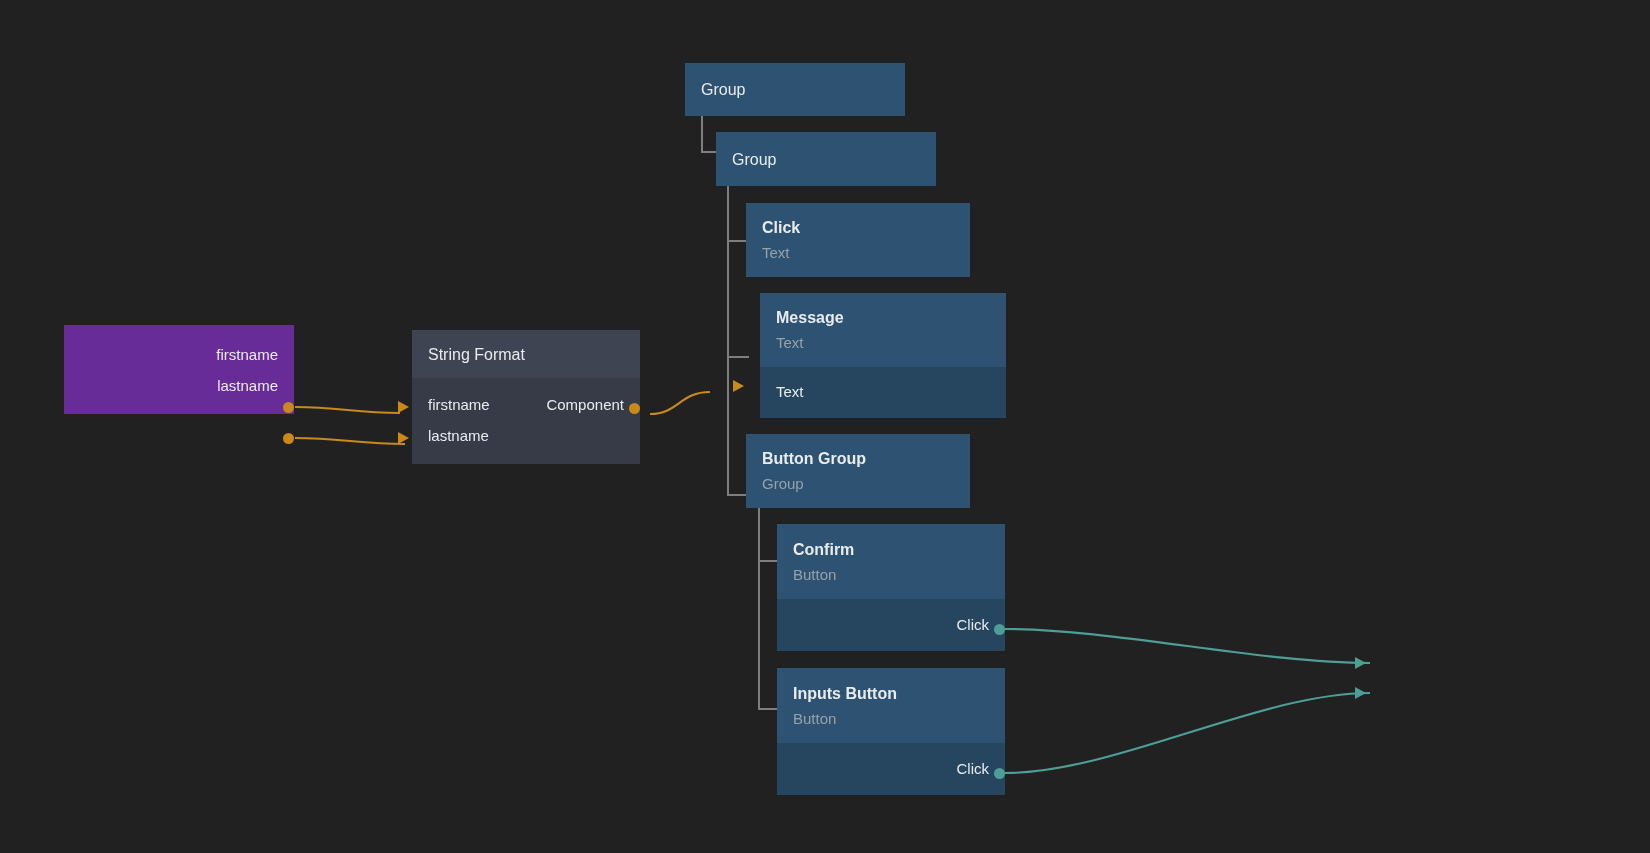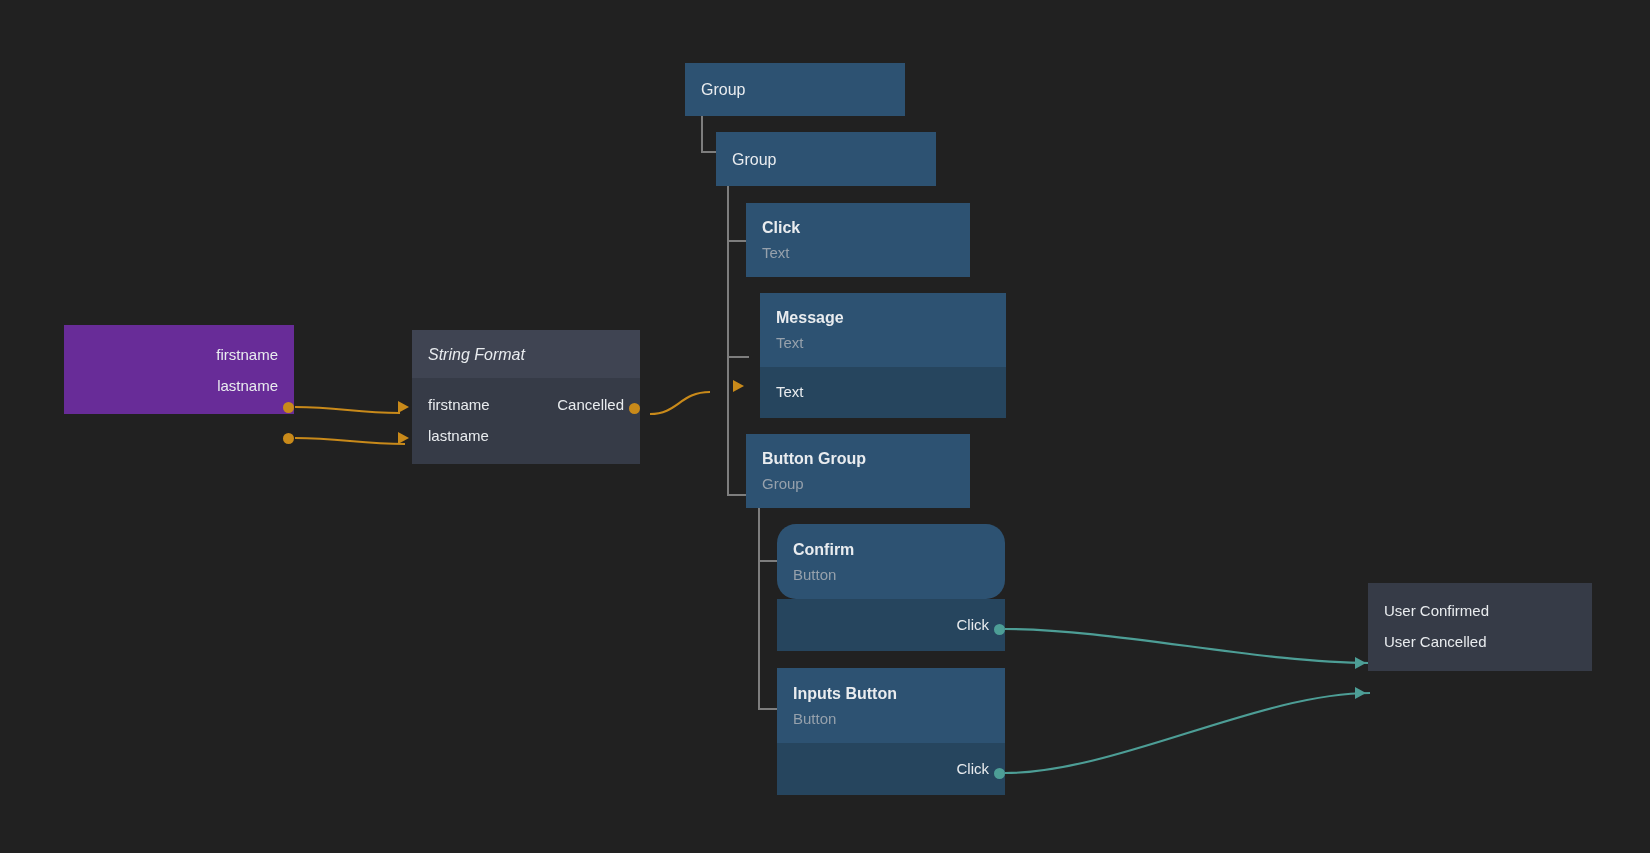--- a/index.html
+++ b/index.html
@@ -165,27 +165,27 @@
   <div class="node n-purple" style="left:64px; top:325px; width:230px; height:141px;">
     <div class="body" style="height:89px; position:relative;">
       <div class="row out" style="top:21px;">firstname</div>
       <div class="row out" style="top:52px;">lastname</div>
     </div>
   </div>
   <div class="dot orange" style="left:283px; top:402px;"></div>
   <div class="dot orange" style="left:283px; top:433px;"></div>
 
   <div class="node n-slate" style="left:412px; top:330px; width:228px; height:134px;">
-    <div class="hdr" style="height:48px; position:relative;font-style:italic;">
+    <div class="hdr" style="height:48px; position:relative;">
       <div class="title" style="position:absolute; left:16px; top:17px;">String Format</div>
     </div>
     <div class="body" style="height:86px; position:relative;">
       <div class="row in" style="top:18px;">firstname</div>
       <div class="row in" style="top:49px;">lastname</div>
-      <div class="row out" style="top:18px;">Cancelled</div>
+      <div class="row out" style="top:18px;">Component</div>
     </div>
   </div>
   <div class="arrow orange" style="left:398px; top:401px;"></div>
   <div class="arrow orange" style="left:398px; top:432px;"></div>
   <div class="dot orange" style="left:629px; top:403px;"></div>
 
   <div class="node n-blue" style="left:685px; top:63px; width:220px; height:53px;">
     <div class="hdr" style="height:53px; position:relative;">
       <div class="title" style="position:absolute; left:16px; top:19px;">Group</div>
     </div>
@@ -216,21 +216,21 @@
   <div class="arrow orange" style="left:733px; top:380px;"></div>
 
   <div class="node n-blue" style="left:746px; top:434px; width:224px; height:74px;">
     <div class="hdr" style="height:74px; position:relative;">
       <div class="title bold" style="position:absolute; left:16px; top:17px;">Button Group</div>
       <div class="subtitle" style="position:absolute; left:16px; top:42px;">Group</div>
     </div>
   </div>
 
   <div class="node n-blue" style="left:777px; top:524px; width:228px; height:127px;">
-    <div class="hdr" style="height:75px; position:relative;border-radius:19px;">
+    <div class="hdr" style="height:75px; position:relative;">
       <div class="title bold" style="position:absolute; left:16px; top:18px;">Confirm</div>
       <div class="subtitle" style="position:absolute; left:16px; top:43px;">Button</div>
     </div>
     <div class="body" style="height:52px; position:relative;">
       <div class="row out" style="top:17px;">Click</div>
     </div>
   </div>
   <div class="dot teal" style="left:994px; top:624px;"></div>
 
   <div class="node n-blue" style="left:777px; top:668px; width:228px; height:127px;">
@@ -238,21 +238,17 @@
       <div class="title bold" style="position:absolute; left:16px; top:18px;">Inputs Button</div>
       <div class="subtitle" style="position:absolute; left:16px; top:43px;">Button</div>
     </div>
     <div class="body" style="height:52px; position:relative;">
       <div class="row out" style="top:17px;">Click</div>
     </div>
   </div>
   <div class="dot teal" style="left:994px; top:768px;"></div>
 
   <div class="node n-slate" style="left:1368px; top:583px; width:224px; height:140px;">
-    <div class="body" style="height:88px; position:relative;">
-      <div class="row in" style="top:19px;">User Confirmed</div>
-      <div class="row in" style="top:50px;">User Cancelled</div>
-    </div>
   </div>
   <div class="arrow teal" style="left:1355px; top:657px;"></div>
   <div class="arrow teal" style="left:1355px; top:687px;"></div>
 
 </div>
 
 </body></html>

